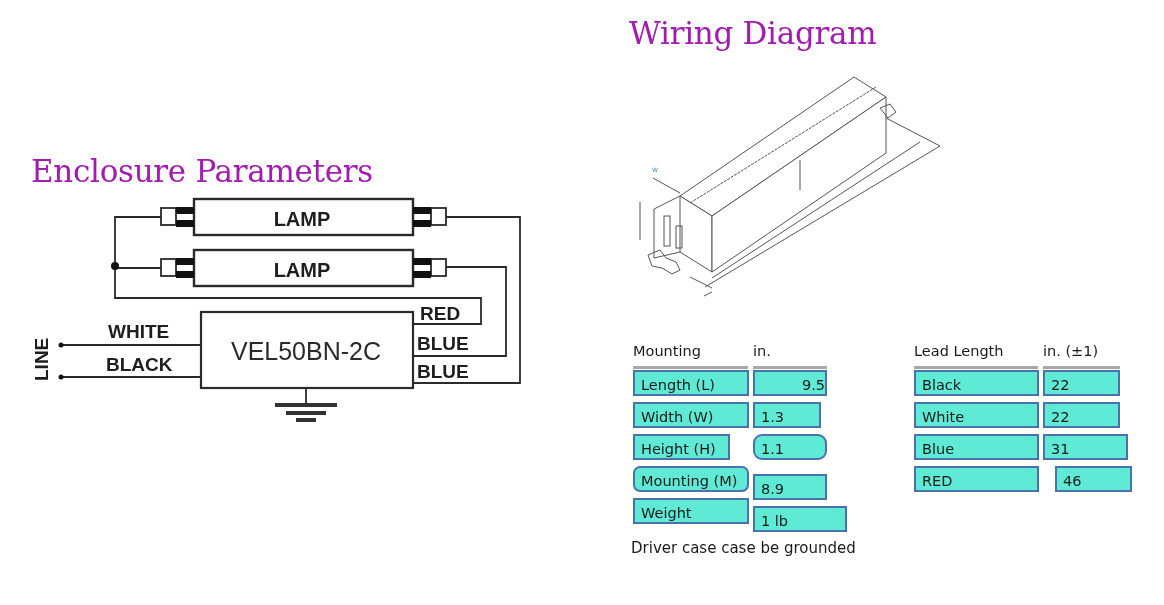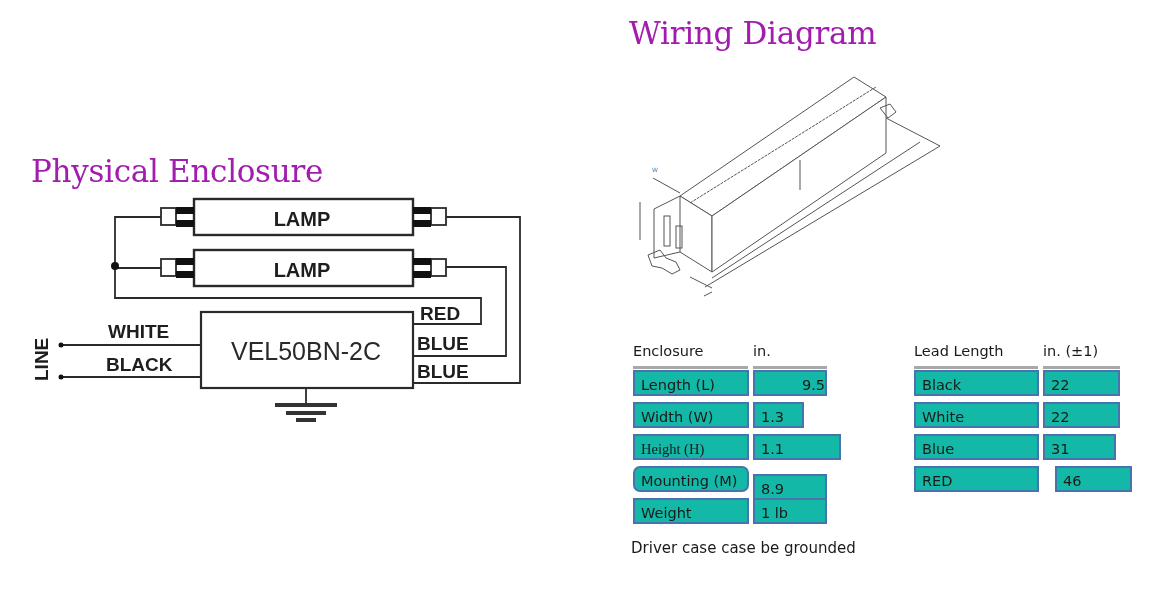--- a/index.html
+++ b/index.html
@@ -6,29 +6,29 @@
   body { width: 1164px; height: 605px; position: relative; overflow: hidden; font-family: "Liberation Sans", sans-serif; }
   .heading { position: absolute; font-family: "DejaVu Serif", serif; font-weight: normal; color: #a21caf; font-size: 31px; letter-spacing: -0.3px; margin: 0; white-space: nowrap; }
   #h-physical { left: 31px; top: 153px; }
   #h-wiring { left: 629px; top: 15px; }
   svg { position: absolute; }
   #wiring-svg { left: 0; top: 180px; }
   #iso-svg { left: 630px; top: 60px; }
   .diag-label { font-family: "Liberation Sans", sans-serif; font-weight: bold; fill: #1e1e1e; }
   .tbl { position: absolute; font-family: "DejaVu Sans", sans-serif; font-size: 14.5px; color: #1a1a1a; }
   .tbl .hdr { position: absolute; top: 0; height: 26px; line-height: 22px; border-bottom: 3px solid #a8a8a8; white-space: nowrap; }
-  .tbl .cell { position: absolute; height: 26px; line-height: 26px; border: 2px solid #4a72ae; box-sizing: border-box; padding-left: 6px; white-space: nowrap; background: #14b8a6; }
+  .tbl .cell { position: absolute; height: 26px; line-height: 26px; border: 2px solid #4a72ae; box-sizing: border-box; padding-left: 6px; white-space: nowrap; background: #5eead4; }
   #enc-table { left: 633px; top: 340px; }
   #lead-table { left: 914px; top: 340px; }
   #note { position: absolute; left: 631px; top: 539px; font-family: "DejaVu Sans", sans-serif; font-size: 15px; color: #1a1a1a; white-space: nowrap; }
 </style>
 </head>
 <body>
 
-<h2 id="h-physical" class="heading">Physical Enclosure</h2>
+<h2 id="h-physical" class="heading">Enclosure Parameters</h2>
 <h2 id="h-wiring" class="heading">Wiring Diagram</h2>
 
 <svg id="wiring-svg" width="560" height="250" viewBox="0 180 560 250">
   <g stroke="#2a2a2a" fill="none" stroke-width="1.8">
 
     <rect x="194" y="199" width="219" height="36" stroke-width="2.4"></rect>
 
     <rect x="194" y="250" width="219" height="36" stroke-width="2.4"></rect>
 
     <rect x="161" y="208" width="15" height="17"></rect>
@@ -108,49 +108,49 @@
     <line x1="705" y1="287" x2="940" y2="146"></line>
     <line x1="690" y1="277" x2="712" y2="288"></line>
     <line x1="704" y1="296" x2="712" y2="292"></line>
     <line x1="886" y1="118" x2="940" y2="146"></line>
     <line x1="800" y1="160" x2="800" y2="190"></line>
   </g>
   <text x="652" y="172" font-size="6" fill="#3d7fb8" font-family="DejaVu Sans, sans-serif">W</text>
 </svg>
 
 <div id="enc-table" class="tbl">
-  <div class="hdr" style="left:0; width:115px;">Enclosure</div>
+  <div class="hdr" style="left:0; width:115px;">Mounting</div>
   <div class="hdr" style="left:120px; width:74px;">in.</div>
 
   <div class="cell" style="top:30px; left:0; width:116px;">Length (L)</div>
   <div class="cell" style="top:30px; left:120px; width:74px;text-align:right;">9.5</div>
 
   <div class="cell" style="top:62px; left:0; width:116px;">Width (W)</div>
-  <div class="cell" style="top:62px; left:120px; width:51px;">1.3</div>
+  <div class="cell" style="top:62px; left:120px; width:68px;">1.3</div>
 
-  <div class="cell" style="top:94px; left:0; width:116px;font-family:Liberation Serif, serif;">Height (H)</div>
-  <div class="cell" style="top:94px; left:120px; width:88px;">1.1</div>
+  <div class="cell" style="top:94px; left:0; width:97px;">Height (H)</div>
+  <div class="cell" style="top:94px; left:120px; width:74px;border-radius:9px;">1.1</div>
 
   <div class="cell" style="top:126px; left:0; width:116px;border-radius:7px;">Mounting (M)</div>
   <div class="cell" style="top:134px; left:120px; width:74px;">8.9</div>
 
   <div class="cell" style="top:158px; left:0; width:116px;">Weight</div>
-  <div class="cell" style="top:158px; left:120px; width:74px;">1 lb</div>
+  <div class="cell" style="top:166px; left:120px; width:94px;">1 lb</div>
 </div>
 
 <div id="lead-table" class="tbl">
   <div class="hdr" style="left:0; width:124px;">Lead Length</div>
   <div class="hdr" style="left:129px; width:77px;">in. (±1)</div>
 
   <div class="cell" style="top:30px; left:0; width:125px;">Black</div>
   <div class="cell" style="top:30px; left:129px; width:77px;">22</div>
 
   <div class="cell" style="top:62px; left:0; width:125px;">White</div>
   <div class="cell" style="top:62px; left:129px; width:77px;">22</div>
 
   <div class="cell" style="top:94px; left:0; width:125px;">Blue</div>
-  <div class="cell" style="top:94px; left:129px; width:73px;">31</div>
+  <div class="cell" style="top:94px; left:129px; width:85px;">31</div>
 
   <div class="cell" style="top:126px; left:0; width:125px;">RED</div>
   <div class="cell" style="top:126px; left:129px; width:77px;margin-left:12px;">46</div>
 </div>
 
 <div id="note">Driver case case be grounded</div>
 
 </body></html>

